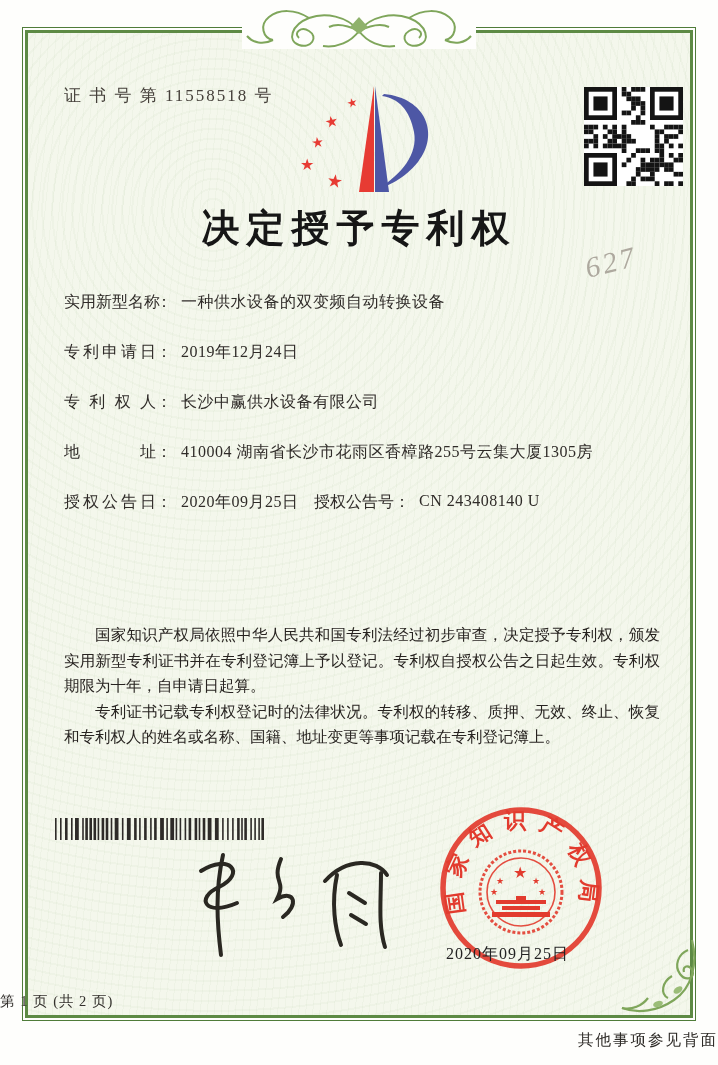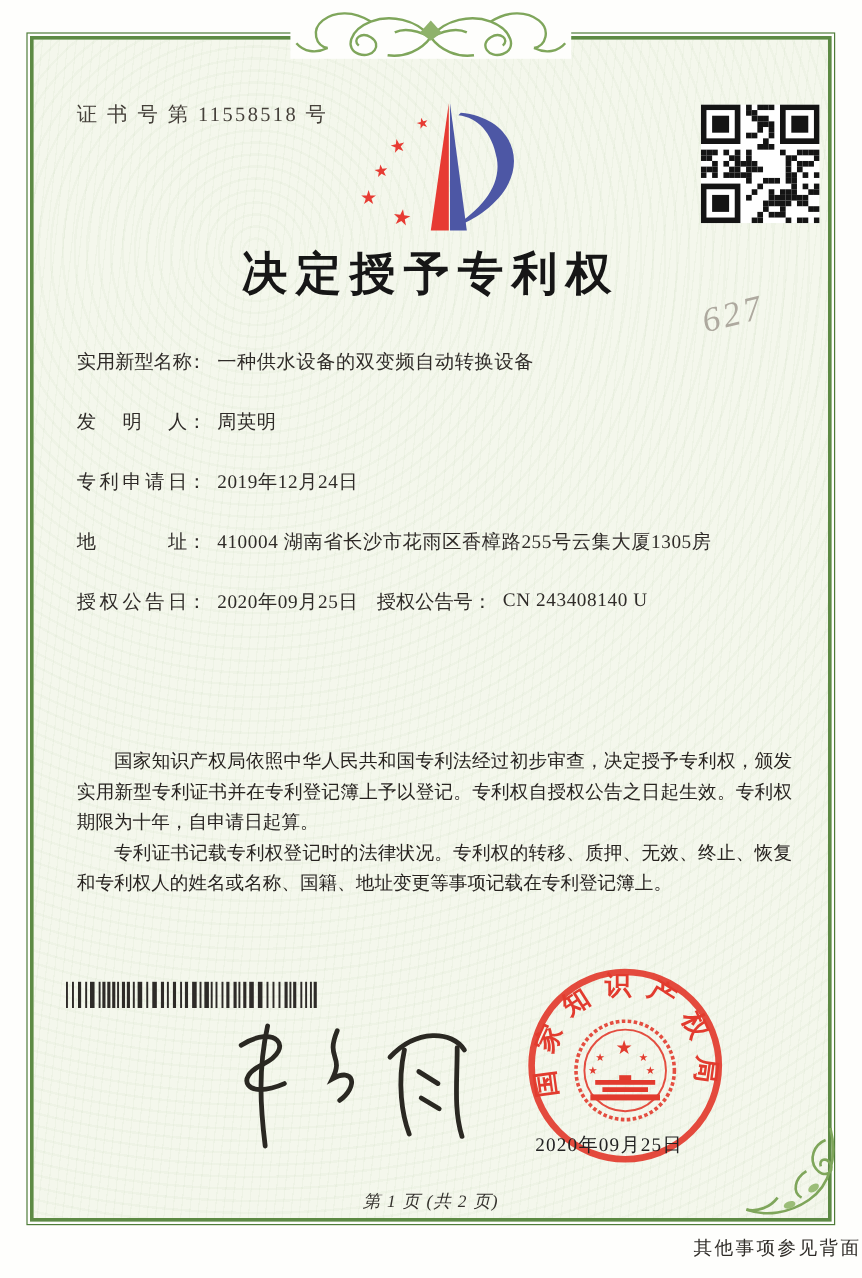--- a/index.html
+++ b/index.html
@@ -27,22 +27,22 @@
   .pair2{position:absolute;left:250px;top:0;}
   .paras{position:absolute;left:64px;top:622px;width:596px;font-size:15.5px;line-height:25.5px;
          color:#272320;text-align:justify;}
   .paras p{margin:0;text-indent:2em;font-family:Liberation Serif, serif;}
   .barcode{position:absolute;left:55px;top:818px;width:212px;height:22px;}
   .director{position:absolute;left:64px;top:870px;font-size:17px;line-height:32px;color:#2b2a26;}
   .sig{position:absolute;left:185px;top:833px;}
   .seal{position:absolute;left:424px;top:792px;}
   .sealdate{position:absolute;left:446px;top:944px;font-size:16px;letter-spacing:1px;
             color:#232323;z-index:5;}
-  .pagefoot{position:absolute;left:0;top:992px;width:718px;text-align:center;
-            font-size:14.5px;letter-spacing:1px;color:#33302c;font-style:italic;}
+  .pagefoot{position:absolute;left:0;top:992px;width:718px;text-align:left;
+            font-size:14.5px;letter-spacing:1px;color:#33302c;}
   .backnote{position:absolute;left:0;top:1030px;width:718px;text-align:right;
             font-size:15.5px;letter-spacing:2px;color:#2e2b27;}
 </style>
 </head>
 <body>
 
 <div class="page">
 
   <div class="frame"></div>
 
@@ -224,26 +224,26 @@
   <div class="title">决定授予专利权</div>
 
   <div class="scribble">627</div>
 
   <div class="fields">
     <div class="row">
       <span class="lbl">实用新型名称</span><span class="colon">：</span>
       <span class="val">一种供水设备的双变频自动转换设备</span>
     </div>
     <div class="row">
-      <span class="lbl">发明人</span><span class="colon">：</span>
-      <span class="val">周英明</span>
-    </div>
-    <div class="row">
       <span class="lbl">专利申请日</span><span class="colon">：</span>
       <span class="val">2019年12月24日</span>
+    </div>
+    <div class="row">
+      <span class="lbl">专利权人</span><span class="colon">：</span>
+      <span class="val">长沙中赢供水设备有限公司</span>
     </div>
     <div class="row">
       <span class="lbl">地址</span><span class="colon">：</span>
       <span class="val">410004 湖南省长沙市花雨区香樟路255号云集大厦1305房</span>
     </div>
     <div class="row">
       <span class="lbl">授权公告日</span><span class="colon">：</span>
       <span class="val">2020年09月25日</span>
       <span class="pair2">
         <span>授权公告号</span><span class="colon">：</span>

